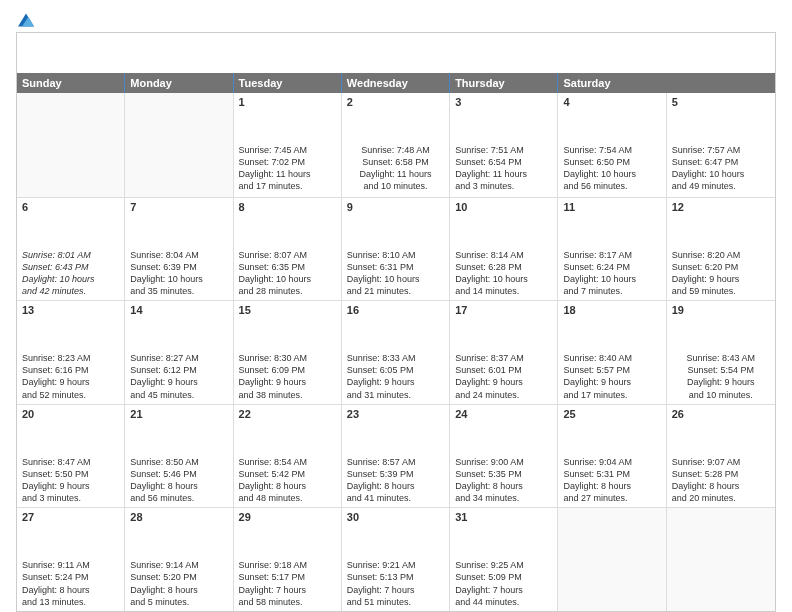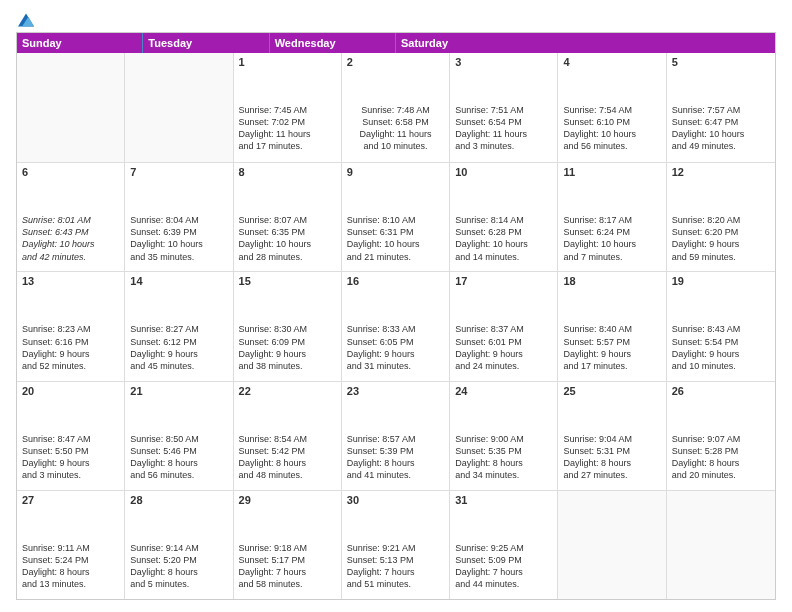--- a/index.html
+++ b/index.html
@@ -54,22 +54,23 @@
       color: #555;
     }
     .calendar {
       flex: 1;
       display: flex;
       flex-direction: column;
       border: 1px solid #ccc;
     }
     .cal-header {
       display: grid;
-      grid-template-columns: repeat(6, 1fr);
-      background: #a21caf;
+      grid-template-columns: repeat(7, 1fr);
+      background: #737373;
+      margin-top: 40px;
     }
     .cal-header-cell {
       color: #fff;
       font-size: 11px;
       font-weight: bold;
       padding: 4px 5px;
       border-right: 1px solid #4a85c5;
       text-align: left;
     }
     .cal-header-cell:last-child { border-right: none; }
@@ -126,22 +127,24 @@
     </div>
     <div class="title-block">
       <div class="month-title"></div>
       <div class="subtitle"></div>
     </div>
   </div>
 
   <div class="calendar">
     <div class="cal-header">
     <div class="cal-header-cell">Sunday</div>
+        <div class="cal-header-cell">Monday</div>
         <div class="cal-header-cell">Tuesday</div>
         <div class="cal-header-cell">Wednesday</div>
+        <div class="cal-header-cell">Thursday</div>
         <div class="cal-header-cell">Saturday</div>
       </div>
     <div class="cal-body">
     <div class="cal-row">
           <div class="cal-cell empty"></div>
           <div class="cal-cell empty"></div>
           <div class="cal-cell">
             <span class="day-num">1</span>
             <div class="cell-text" style="white-space: pre-line;">Sunrise: 7:45 AM
 Sunset: 7:02 PM
@@ -158,21 +161,21 @@
           <div class="cal-cell">
             <span class="day-num">3</span>
             <div class="cell-text" style="white-space: pre-line;">Sunrise: 7:51 AM
 Sunset: 6:54 PM
 Daylight: 11 hours
 and 3 minutes.</div>
           </div>
           <div class="cal-cell">
             <span class="day-num">4</span>
             <div class="cell-text" style="white-space: pre-line;">Sunrise: 7:54 AM
-Sunset: 6:10 PM
+Sunset: 6:50 PM
 Daylight: 10 hours
 and 56 minutes.</div>
           </div>
           <div class="cal-cell">
             <span class="day-num">5</span>
             <div class="cell-text" style="white-space: pre-line;">Sunrise: 7:57 AM
 Sunset: 6:47 PM
 Daylight: 10 hours
 and 49 minutes.</div>
           </div>
@@ -266,21 +269,21 @@
           </div>
           <div class="cal-cell">
             <span class="day-num">18</span>
             <div class="cell-text" style="white-space: pre-line;">Sunrise: 8:40 AM
 Sunset: 5:57 PM
 Daylight: 9 hours
 and 17 minutes.</div>
           </div>
           <div class="cal-cell">
             <span class="day-num">19</span>
-            <div class="cell-text" style="white-space: pre-line;">Sunrise: 8:43 AM
+            <div class="cell-text" style="white-space: pre-line; text-align: center;">Sunrise: 8:43 AM
 Sunset: 5:54 PM
 Daylight: 9 hours
 and 10 minutes.</div>
           </div>
         </div>
         <div class="cal-row">
           <div class="cal-cell">
             <span class="day-num">20</span>
             <div class="cell-text" style="white-space: pre-line;">Sunrise: 8:47 AM
 Sunset: 5:50 PM

